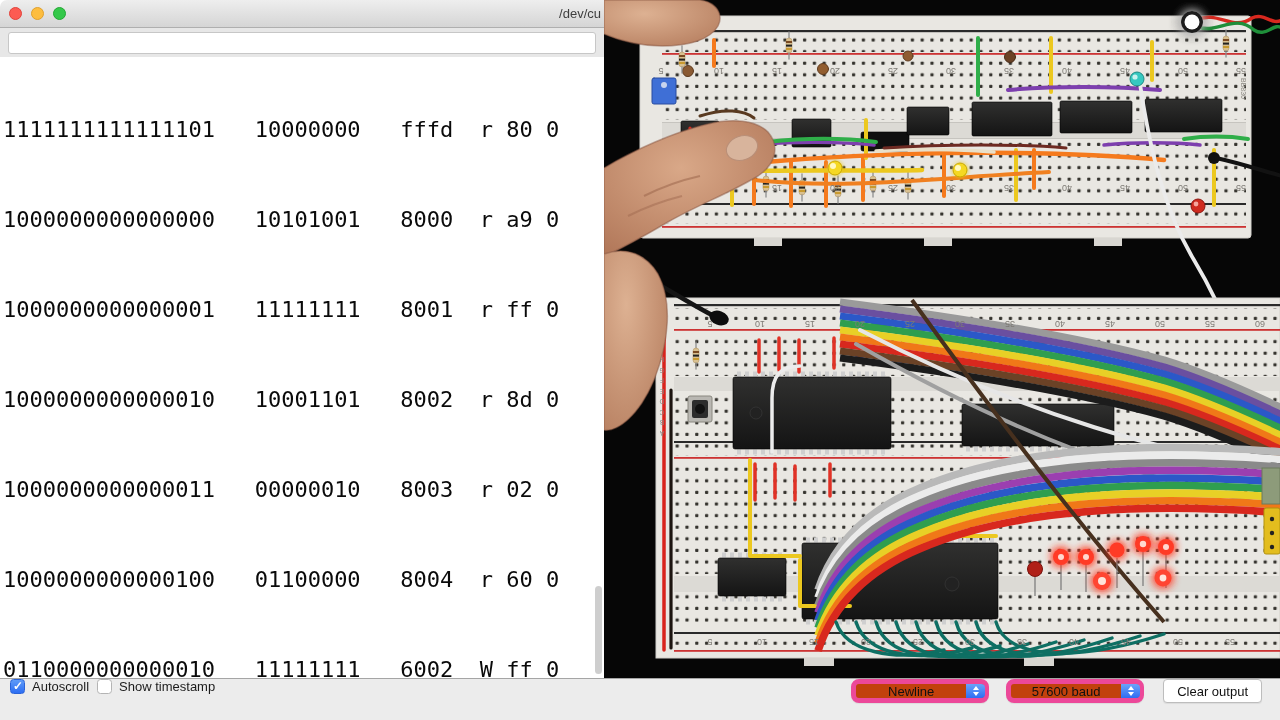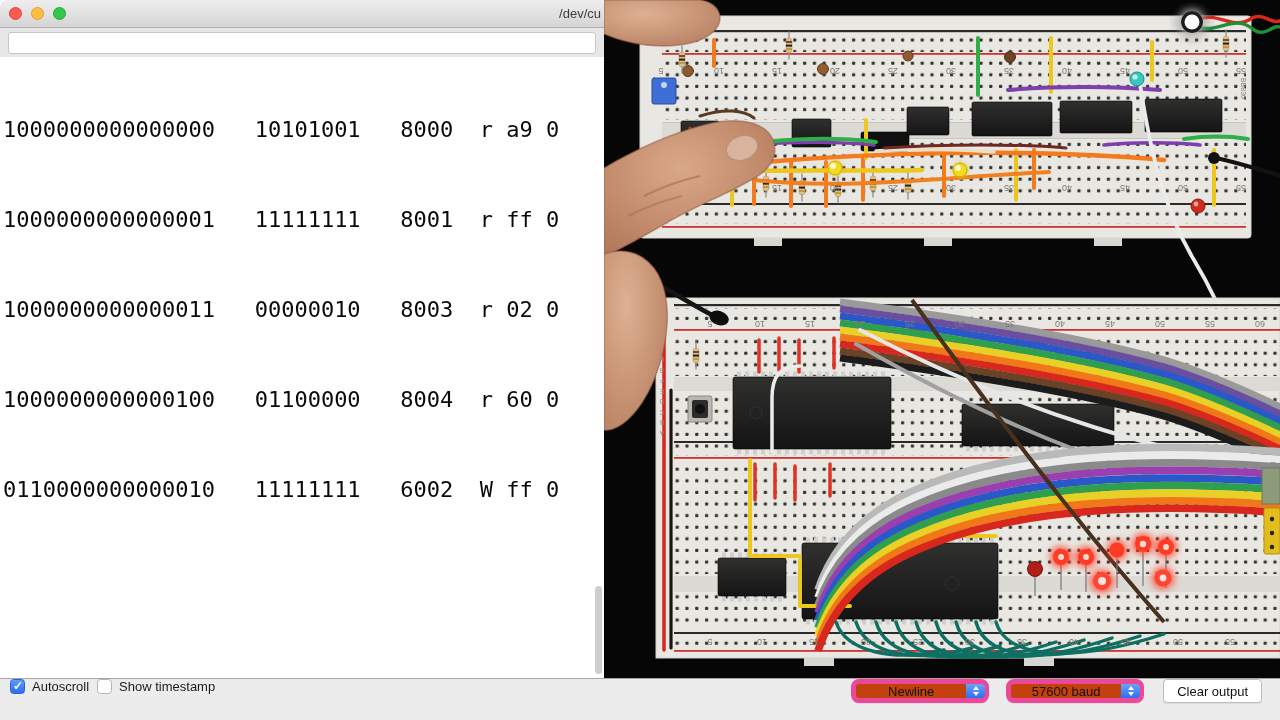--- a/index.html
+++ b/index.html
@@ -65,22 +65,24 @@
       <div class="tl tl-close"></div>
       <div class="tl tl-min"></div>
       <div class="tl tl-zoom"></div>
       <div class="window-title">/dev/cu</div>
     </div>
     <div class="toolbar">
       <input class="send-input" type="text" placeholder="" style="">
     </div>
     <div class="output">
       <div class="log">
+        <div>1111111111111101   10000000   fffd  r 80 0</div>
         <div>1000000000000000   10101001   8000  r a9 0</div>
         <div>1000000000000001   11111111   8001  r ff 0</div>
+        <div>1000000000000010   10001101   8002  r 8d 0</div>
         <div>1000000000000011   00000010   8003  r 02 0</div>
         <div>1000000000000100   01100000   8004  r 60 0</div>
         <div>0110000000000010   11111111   6002  W ff 0</div>
         
         
         
         
         
         
         

